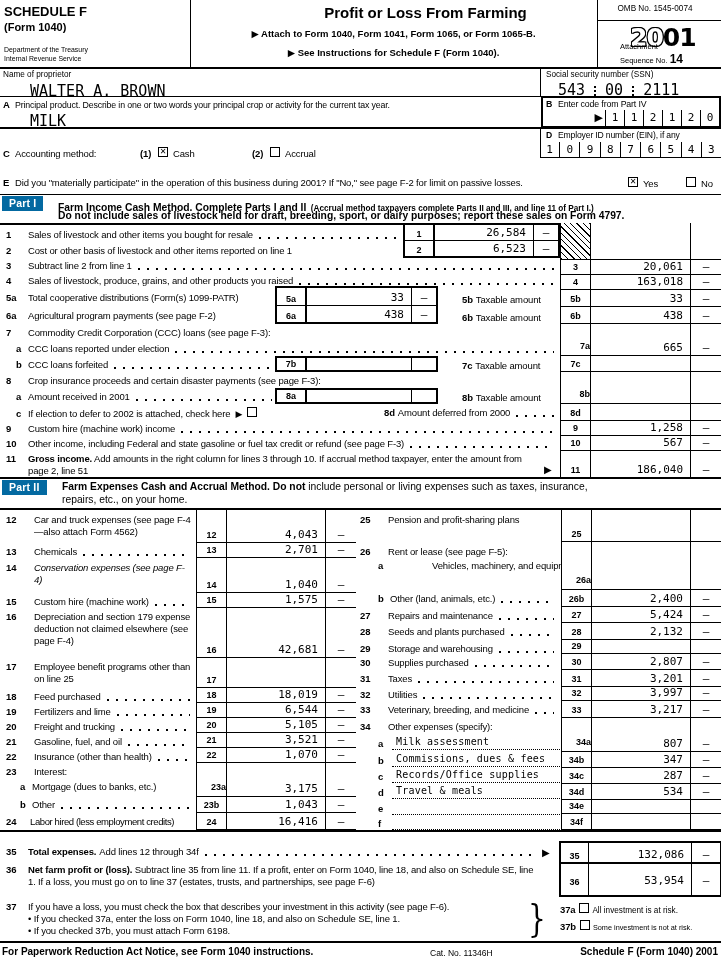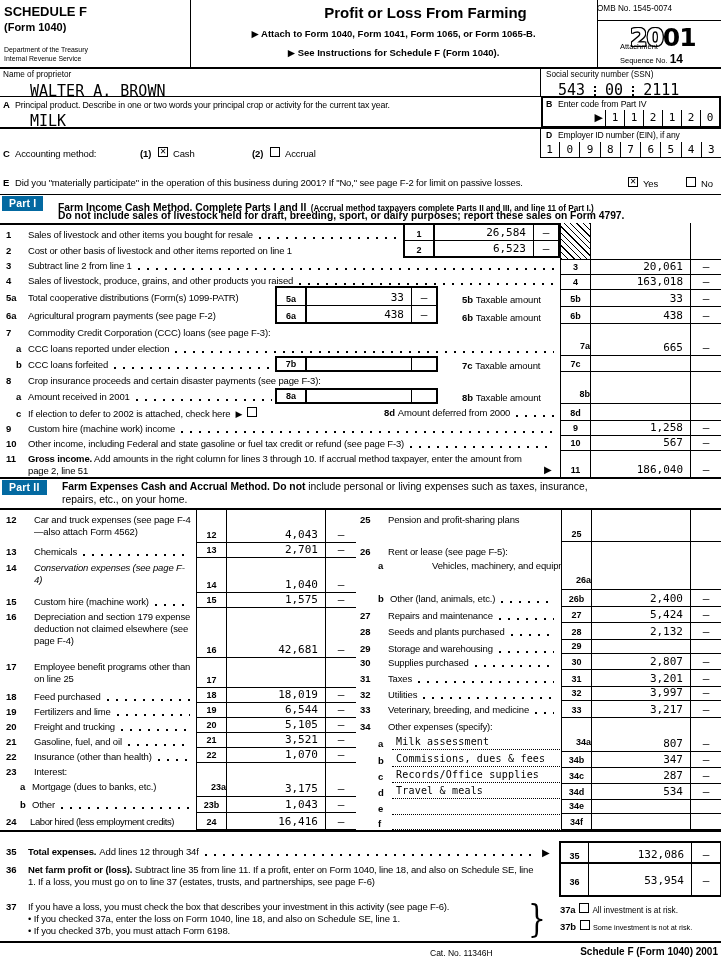--- a/index.html
+++ b/index.html
@@ -66,21 +66,21 @@
 
   <div class="abs b" style="left:4px;top:4px;font-size:13px;">SCHEDULE F</div>
   <div class="abs b" style="left:4px;top:21px;font-size:11px;">(Form 1040)</div>
   <div class="abs tiny" style="left:4px;top:46px;">Department of the Treasury</div>
   <div class="abs tiny" style="left:4px;top:55px;">Internal Revenue Service</div>
 
   <div class="abs b" style="left:190px;width:407px;top:4px;font-size:15px;text-align:center;padding-left:32px;">Profit or Loss From Farming</div>
   <div class="abs b" style="left:190px;width:407px;top:28px;font-size:9.5px;text-align:center;">▶ Attach to Form 1040, Form 1041, Form 1065, or Form 1065-B.</div>
   <div class="abs b" style="left:190px;width:407px;top:47px;font-size:9.5px;text-align:center;">▶ See Instructions for Schedule F (Form 1040).</div>
 
-  <div class="abs s8" style="left:597px;width:116px;top:4px;">OMB No. 1545-0074</div>
+  <div class="abs s8" style="left:597px;width:116px;top:4px;text-align:center;">OMB No. 1545-0074</div>
   <div class="hl" style="top:20px;left:597px;right:0;width:auto;"></div>
   <div class="abs yr" style="left:630px;top:25px;"><span class="yr-o">20</span><span>01</span></div>
   <div class="abs" style="left:620px;top:42px;font-size:7.5px;">Attachment</div>
   <div class="abs" style="left:620px;top:52px;font-size:7.5px;"><span>Sequence No.</span> <span class="b" style="font-size:12px;">14</span></div>
 
   <div class="vl" style="left:540px;top:68px;height:28px;"></div>
   <div class="hl" style="top:96px;"></div>
   <div class="abs s8" style="left:3px;top:70px;">Name of proprietor</div>
   <div class="abs val" style="left:30px;top:82px;">WALTER A. BROWN</div>
   <div class="abs s8" style="left:546px;top:70px;">Social security number (SSN)</div>
@@ -690,16 +690,17 @@
     <span class="cb"></span>
     <span class="s8" style="margin-left:3px;">All investment is at risk.</span>
   </div>
   <div class="abs flex" style="left:560px;top:920px;width:160px;">
     <span class="b lbl" style="margin-right:4px;">37b</span>
     <span class="cb"></span>
     <span style="margin-left:3px;font-size:7.3px;">Some investment is not at risk.</span>
   </div>
 
   <div class="hl hl2" style="top:941px;"></div>
+  <div class="abs b" style="left:2px;top:946px;font-size:10px;">For Paperwork Reduction Act Notice, see Form 1040 instructions.</div>
   <div class="abs" style="left:430px;top:948px;font-size:8.5px;">Cat. No. 11346H</div>
   <div class="abs b" style="right:3px;top:946px;font-size:10px;">Schedule F (Form 1040) 2001</div>
 
 </div>
 
 </body></html>

